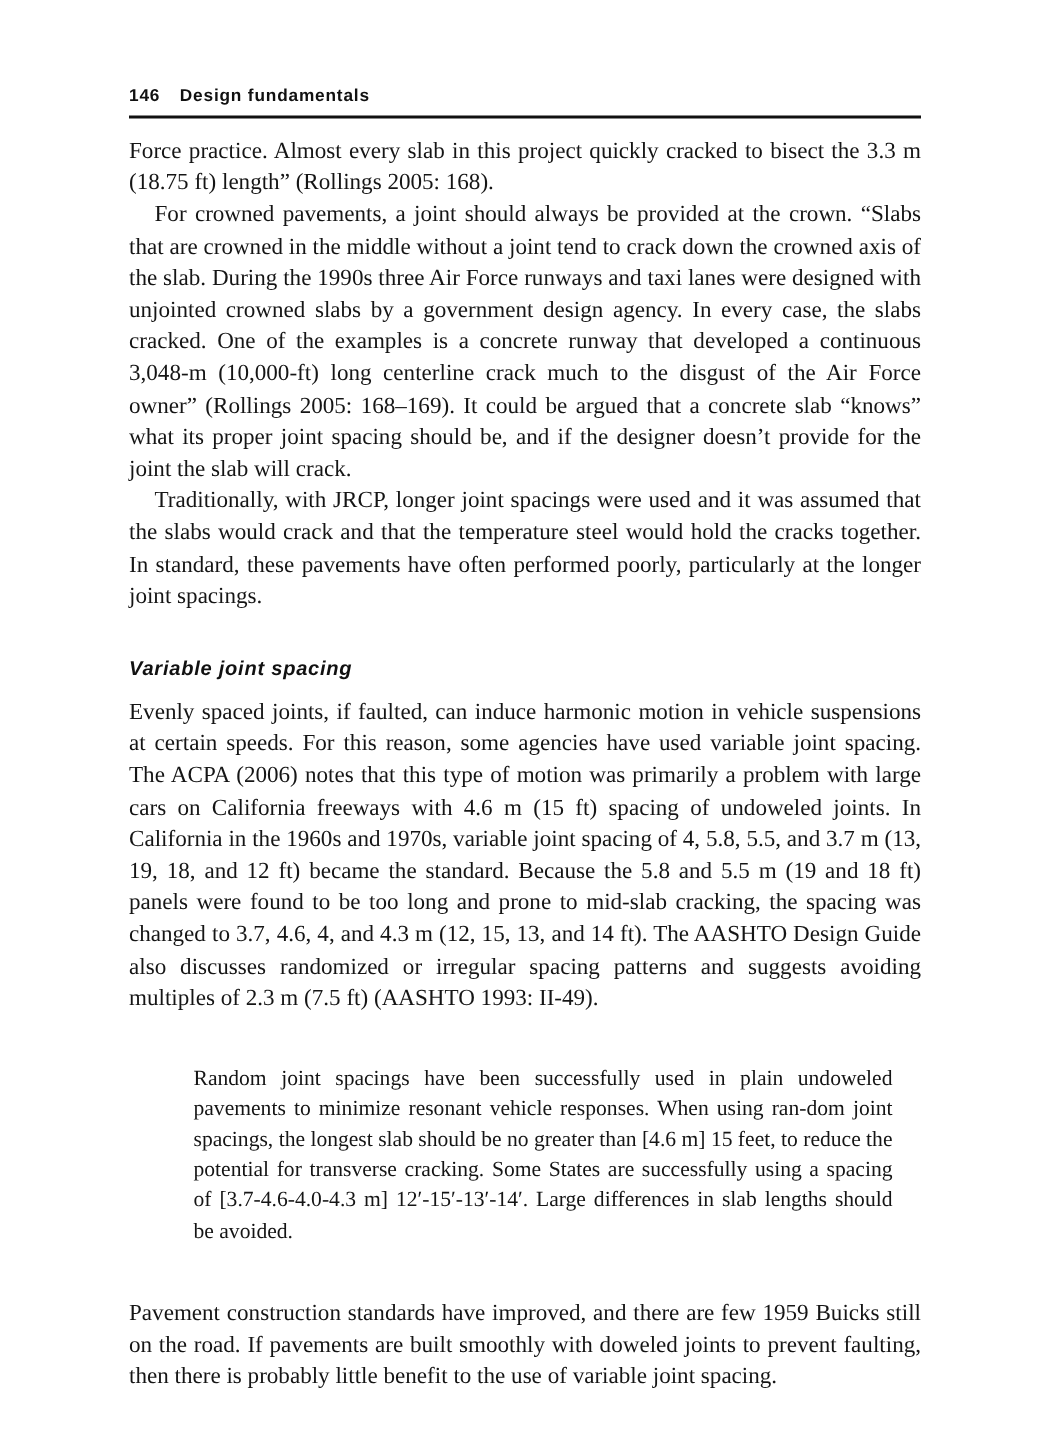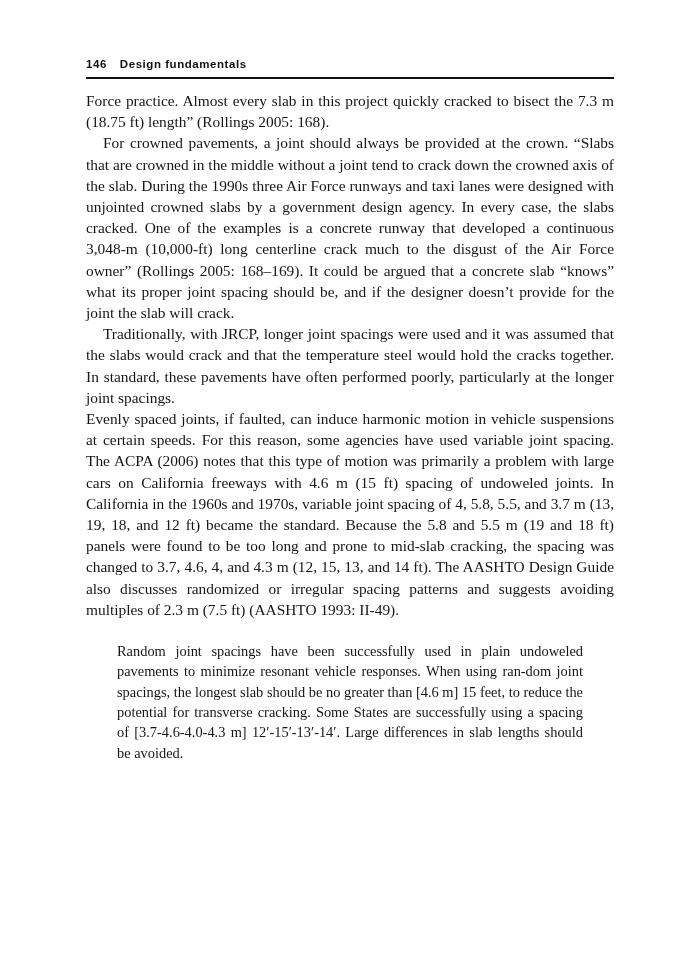--- a/index.html
+++ b/index.html
@@ -78,21 +78,21 @@
     font-family: "Liberation Sans", sans-serif;
     font-style: italic;
     font-weight: bold;
     font-size: 13.4px;
     letter-spacing: 0.5px;
     color: #111111;
   }
 
   
   .quote-block {
-    margin: 0;
+    margin: 12px;
     padding: 21px 0 0 31px;
     width: 497px;
     box-sizing: border-box;
   }
   .quote-block p {
     margin: 0;
     font-size: 14.4px;
     line-height: 20.3px;
     text-align: justify;
     color: #151515;
@@ -114,28 +114,30 @@
 <div class="page">
 
   <div class="running-head">
     <span class="folio">146</span><span>Design fundamentals</span>
   </div>
 
   <div class="rule"></div>
 
   <div class="body-block">
 
-    <p class="para">Force practice. Almost every slab in this project quickly cracked to bisect the 7.3 m (18.75 ft) length” (Rollings 2005: 168).</p>
+    <p class="para">Force practice. Almost every slab in this project quickly cracked to bisect the 3.3 m (18.75 ft) length” (Rollings 2005: 168).</p>
 
     <p class="para indent">For crowned pavements, a joint should always be provided at the crown. “Slabs that are crowned in the middle without a joint tend to crack down the crowned axis of the slab. During the 1990s three Air Force runways and taxi lanes were designed with unjointed crowned slabs by a government design agency. In every case, the slabs cracked. One of the examples is a concrete runway that developed a continuous 3,048-m (10,000-ft) long centerline crack much to the disgust of the Air Force owner” (Rollings 2005: 168–169). It could be argued that a concrete slab “knows” what its proper joint spacing should be, and if the designer doesn’t provide for the joint the slab will crack.</p>
 
     <p class="para indent">Traditionally, with JRCP, longer joint spacings were used and it was assumed that the slabs would crack and that the temperature steel would hold the cracks together. In standard, these pavements have often performed poorly, particularly at the longer joint spacings.</p>
 
+    <h2 class="heading">Variable joint spacing</h2>
 
     <p class="para">Evenly spaced joints, if faulted, can induce harmonic motion in vehicle suspensions at certain speeds. For this reason, some agencies have used variable joint spacing. The ACPA (2006) notes that this type of motion was primarily a problem with large cars on California freeways with 4.6 m (15 ft) spacing of undoweled joints. In California in the 1960s and 1970s, variable joint spacing of 4, 5.8, 5.5, and 3.7 m (13, 19, 18, and 12 ft) became the standard. Because the 5.8 and 5.5 m (19 and 18 ft) panels were found to be too long and prone to mid-slab cracking, the spacing was changed to 3.7, 4.6, 4, and 4.3 m (12, 15, 13, and 14 ft). The AASHTO Design Guide also discusses randomized or irregular spacing patterns and suggests avoiding multiples of 2.3 m (7.5 ft) (AASHTO 1993: II-49).</p>
 
     <blockquote class="quote-block">
       <p>Random joint spacings have been successfully used in plain undoweled pavements to minimize resonant vehicle responses. When using ran-dom joint spacings, the longest slab should be no greater than [4.6 m] 15 feet, to reduce the potential for transverse cracking. Some States are successfully using a spacing of [3.7-4.6-4.0-4.3 m] 12′-15′-13′-14′. Large differences in slab lengths should be avoided.</p>
     </blockquote>
 
+    <p class="para tail-para">Pavement construction standards have improved, and there are few 1959 Buicks still on the road. If pavements are built smoothly with doweled joints to prevent faulting, then there is probably little benefit to the use of variable joint spacing.</p>
 
   </div>
 </div>
 
 </body></html>

